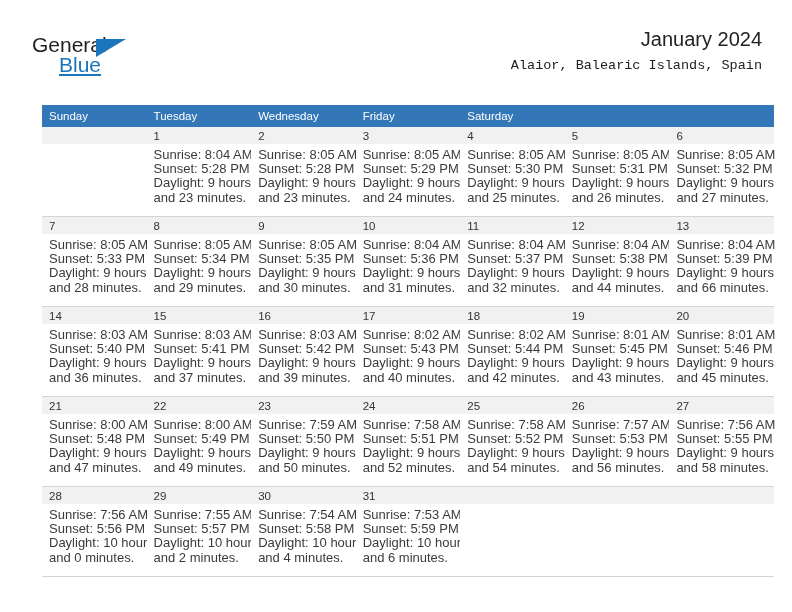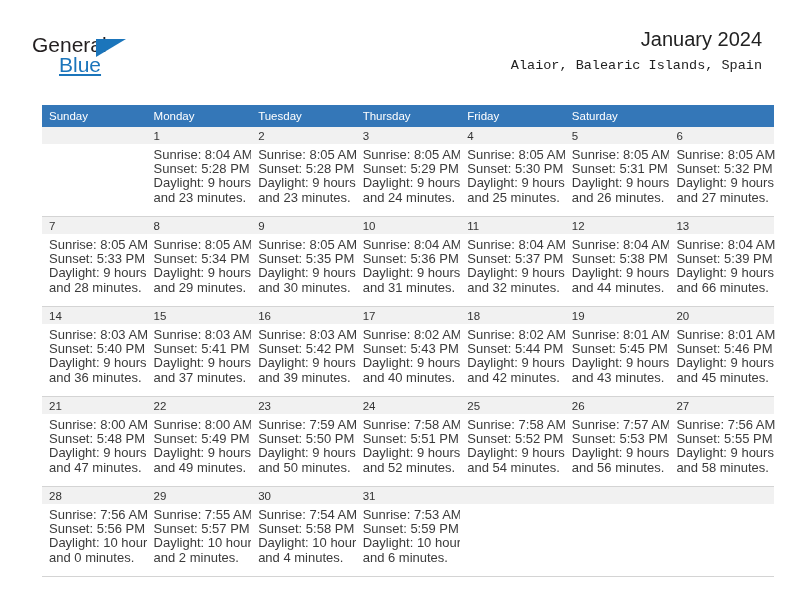--- a/index.html
+++ b/index.html
@@ -160,23 +160,22 @@
       <div class="cal-title">January 2024</div>
       <div class="cal-subtitle">Alaior, Balearic Islands, Spain</div>
     </div>
 
   </div>
 
   <div class="calendar">
 
     <div class="dow-row">
       <div class="dow">Sunday</div>
-      <div class="dow">Monday</div>
       <div class="dow">Tuesday</div>
-      <div class="dow">Thursday</div>
+      <div class="dow">Wednesday</div>
       <div class="dow">Friday</div>
       <div class="dow">Saturday</div>
     </div>
 
     <div id="weeks-container">
         <div class="week">
           <div class="cell empty">
             <span class="daynum"></span>
           </div>
           <div class="cell">

